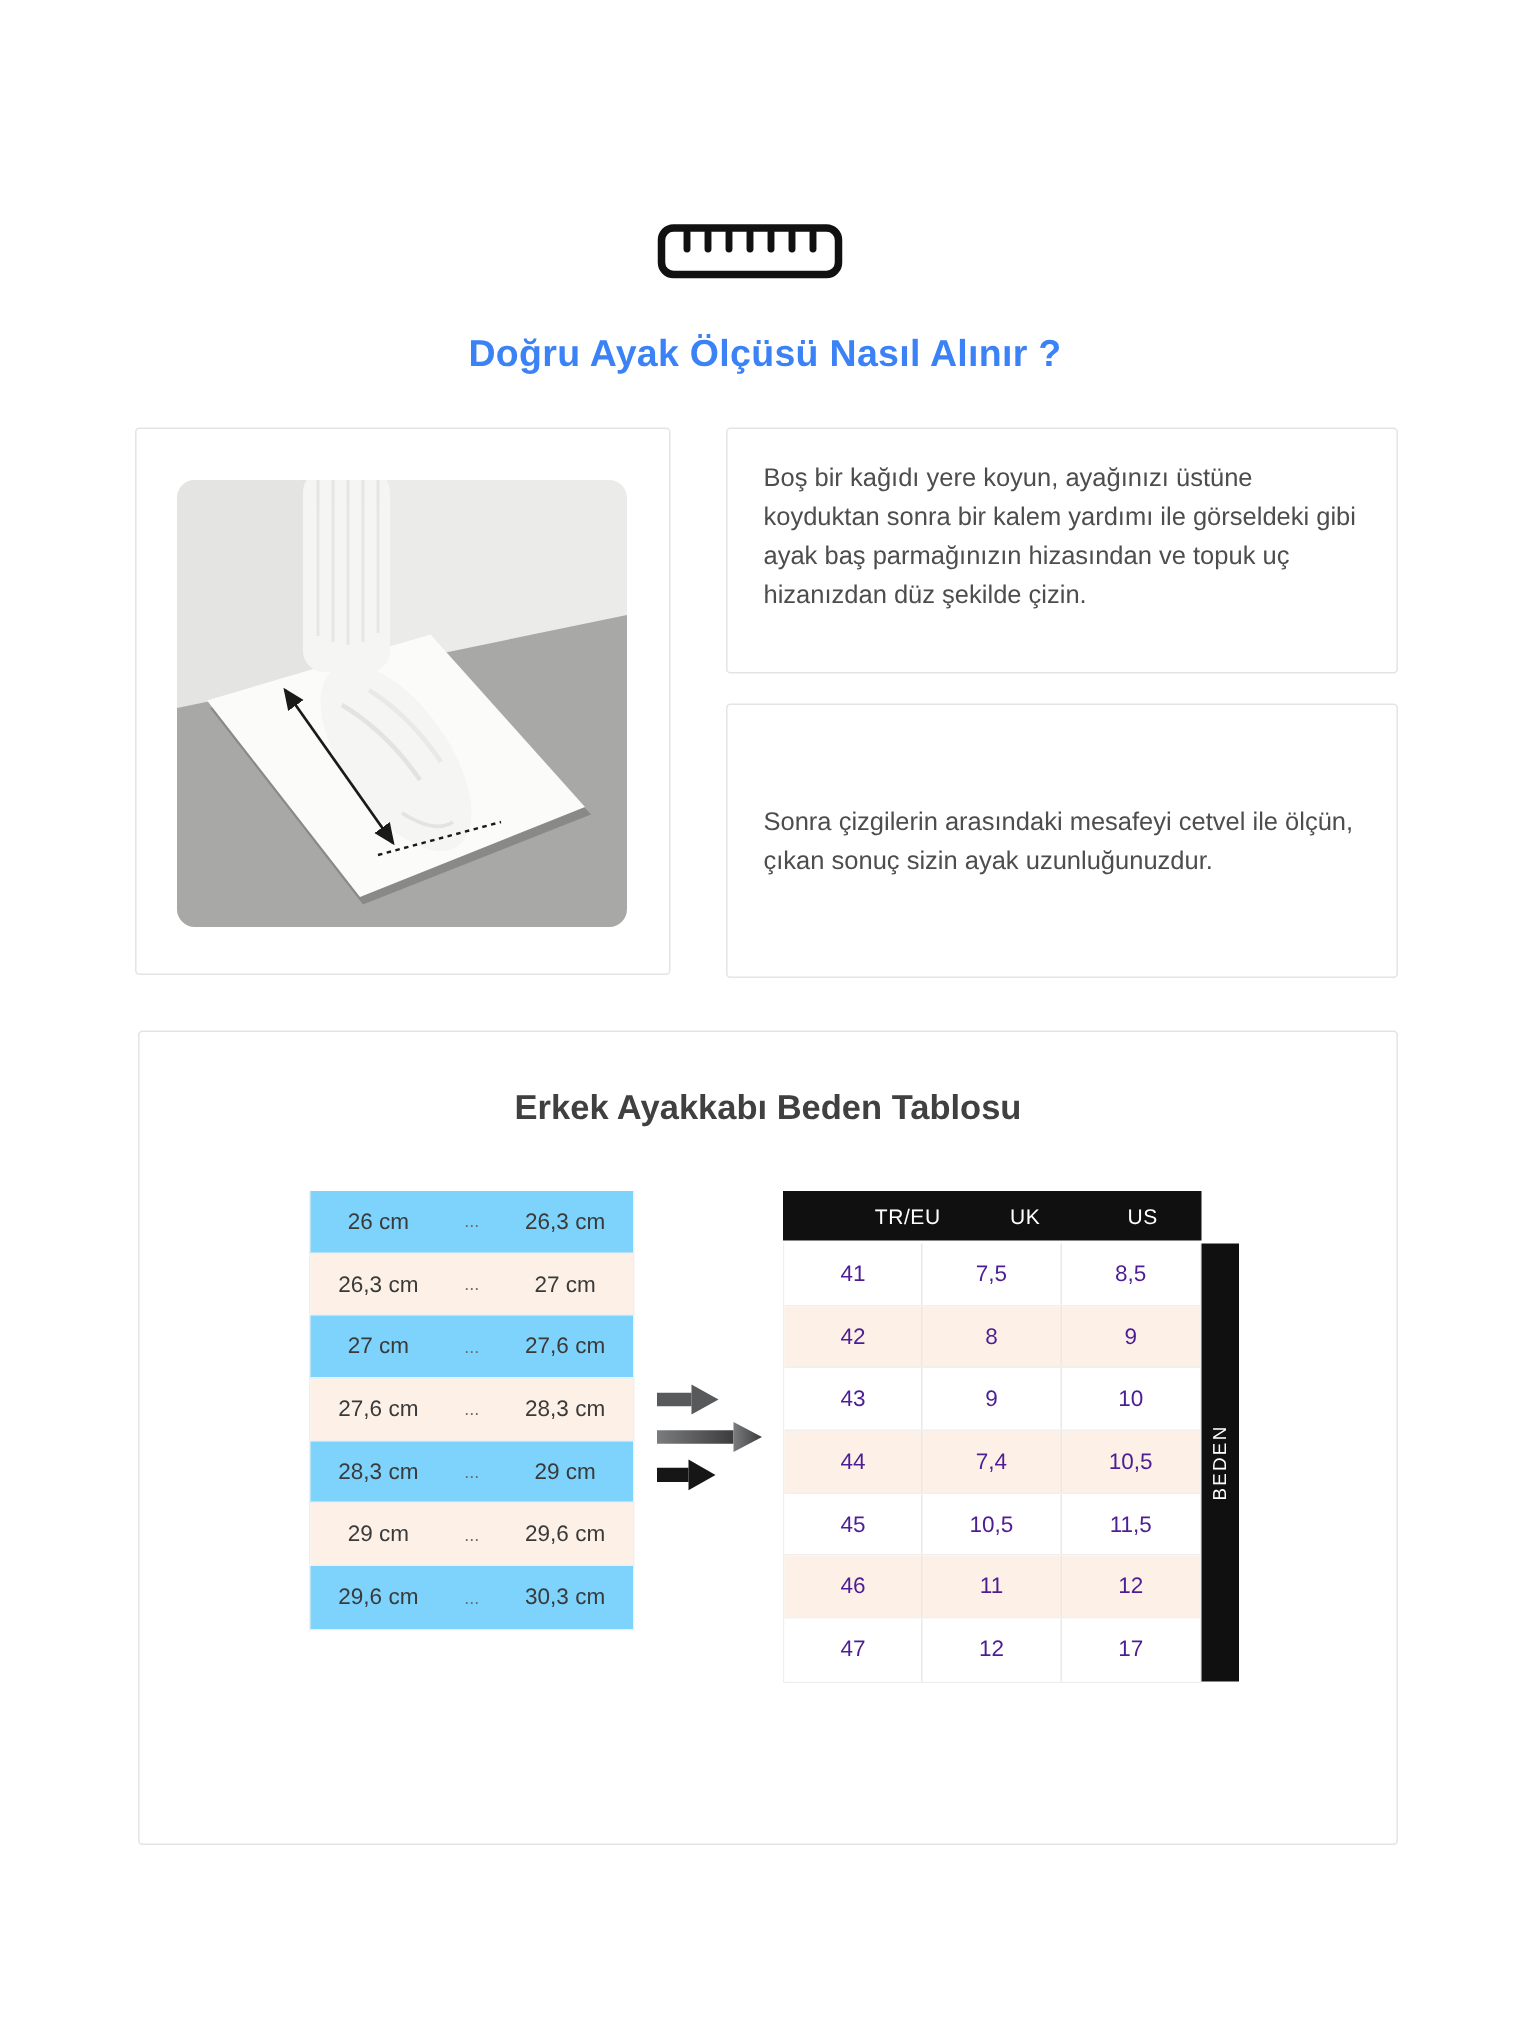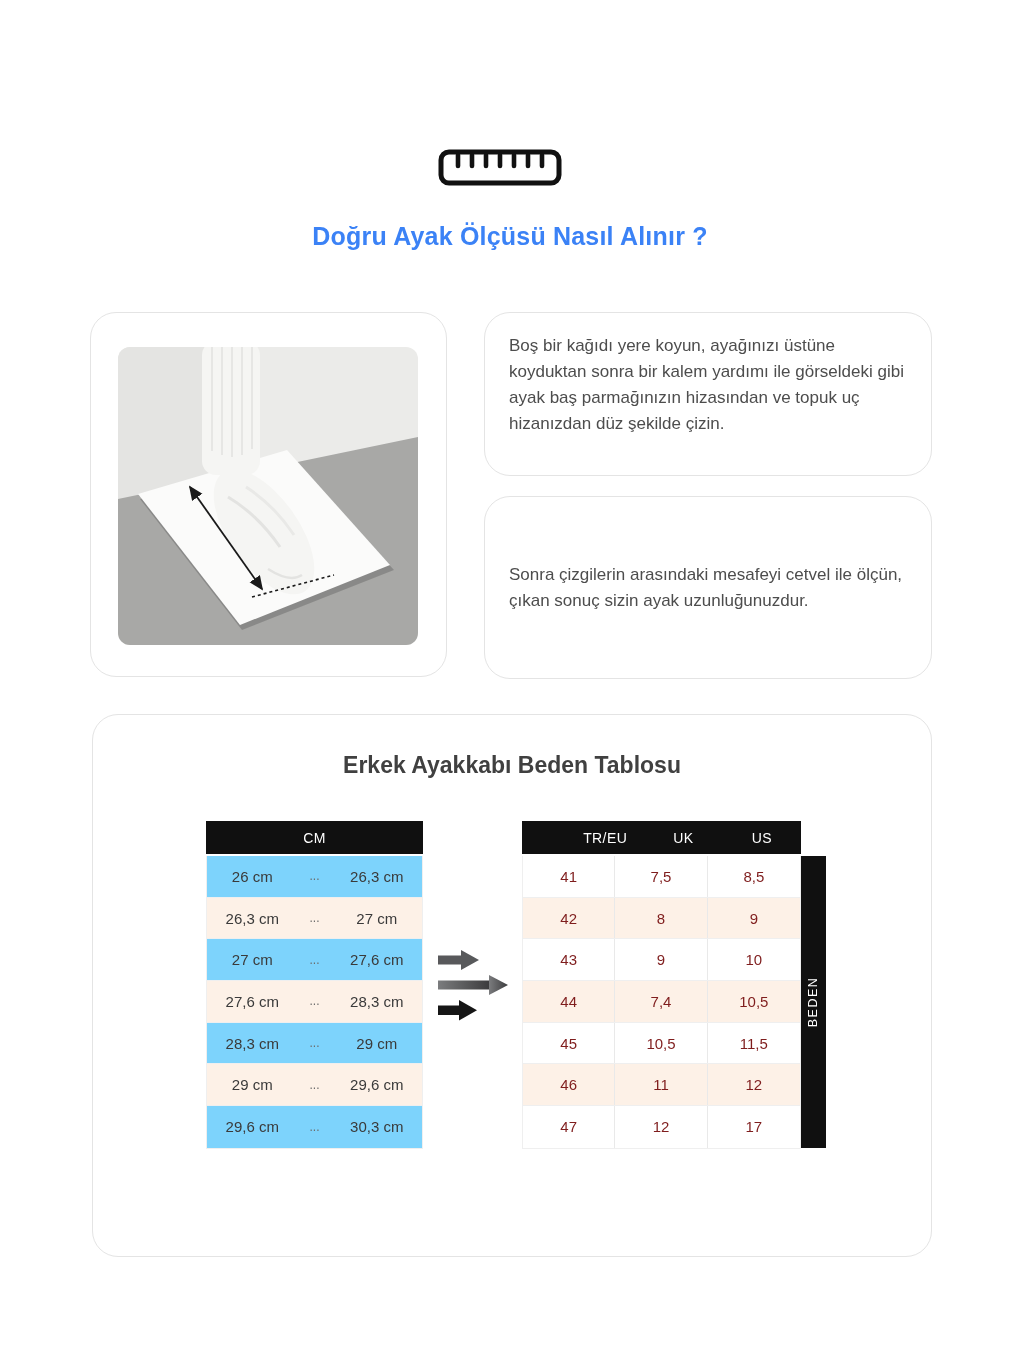--- a/index.html
+++ b/index.html
@@ -10,21 +10,21 @@
   }
 
   
   .ruler-wrap { position:absolute; left:438px; top:149px; width:124px; height:37px; }
   .page-title {
     position:absolute; left:0; top:222px; width:1020px; text-align:center;
     font-size:25px; font-weight:bold; color:#3b82f6; letter-spacing:.2px;
   }
 
   
-  .card { position:absolute; background:#fff; border:1px solid #e4e4e4; border-radius:26px;margin-top:27px; }
+  .card { position:absolute; background:#fff; border:1px solid #e4e4e4; border-radius:3px; }
 
   .photo-card { left:90px; top:285px; width:357px; height:365px; }
   .photo-box {
     position:absolute; left:27px; top:34px; width:300px; height:298px;
     border-radius:12px; overflow:hidden;
   }
 
   .text-card-1 { left:484px; top:285px; width:448px; height:164px; }
   .text-card-2 { left:484px; top:469px; width:448px; height:183px; display:flex; align-items:center; }
   .instruction-text {
@@ -65,21 +65,21 @@
   }
   .size-body { border:1px solid #efefef; border-top:none; }
   .size-row {
     display:grid; grid-template-columns:1fr 1fr 1fr; height:41.7px;
     background:#fff; border-bottom:1px solid #efefef;
   }
   .size-row:last-child { border-bottom:none; }
   .size-row.alt { background:#fdf1e7; }
   .size-cell {
     display:flex; align-items:center; justify-content:center;
-    font-size:15px; color:#7f1d1d; border-right:1px solid #e9e9e9;
+    font-size:15px; color:#4c1d95; border-right:1px solid #e9e9e9;
   }
   .size-cell:last-child { border-right:none; }
 
   .beden-bar {
     position:absolute; left:708px; top:141px; width:25px; height:292px;
     background:#101010; display:flex; align-items:center; justify-content:center;
   }
   .beden-bar span {
     transform:rotate(-90deg); white-space:nowrap; color:#fff;
     font-size:12.5px; font-weight:500; letter-spacing:1.5px;
@@ -153,21 +153,20 @@
   </div>
 
   <div class="card text-card-2">
     <p class="instruction-text">Sonra çizgilerin arasındaki mesafeyi cetvel ile ölçün, çıkan sonuç sizin ayak uzunluğunuzdur.</p>
   </div>
 
   <div class="card size-card">
     <h2 class="size-title">Erkek Ayakkabı Beden Tablosu</h2>
 
     <div class="cm-table">
-      <div class="table-header">CM</div>
       <div class="cm-body" id="cm-body">
           <div class="cm-row">
             <span class="from">26 cm</span>
             <span class="dots">...</span>
             <span class="to">26,3 cm</span>
           </div>
           <div class="cm-row alt">
             <span class="from">26,3 cm</span>
             <span class="dots">...</span>
             <span class="to">27 cm</span>

